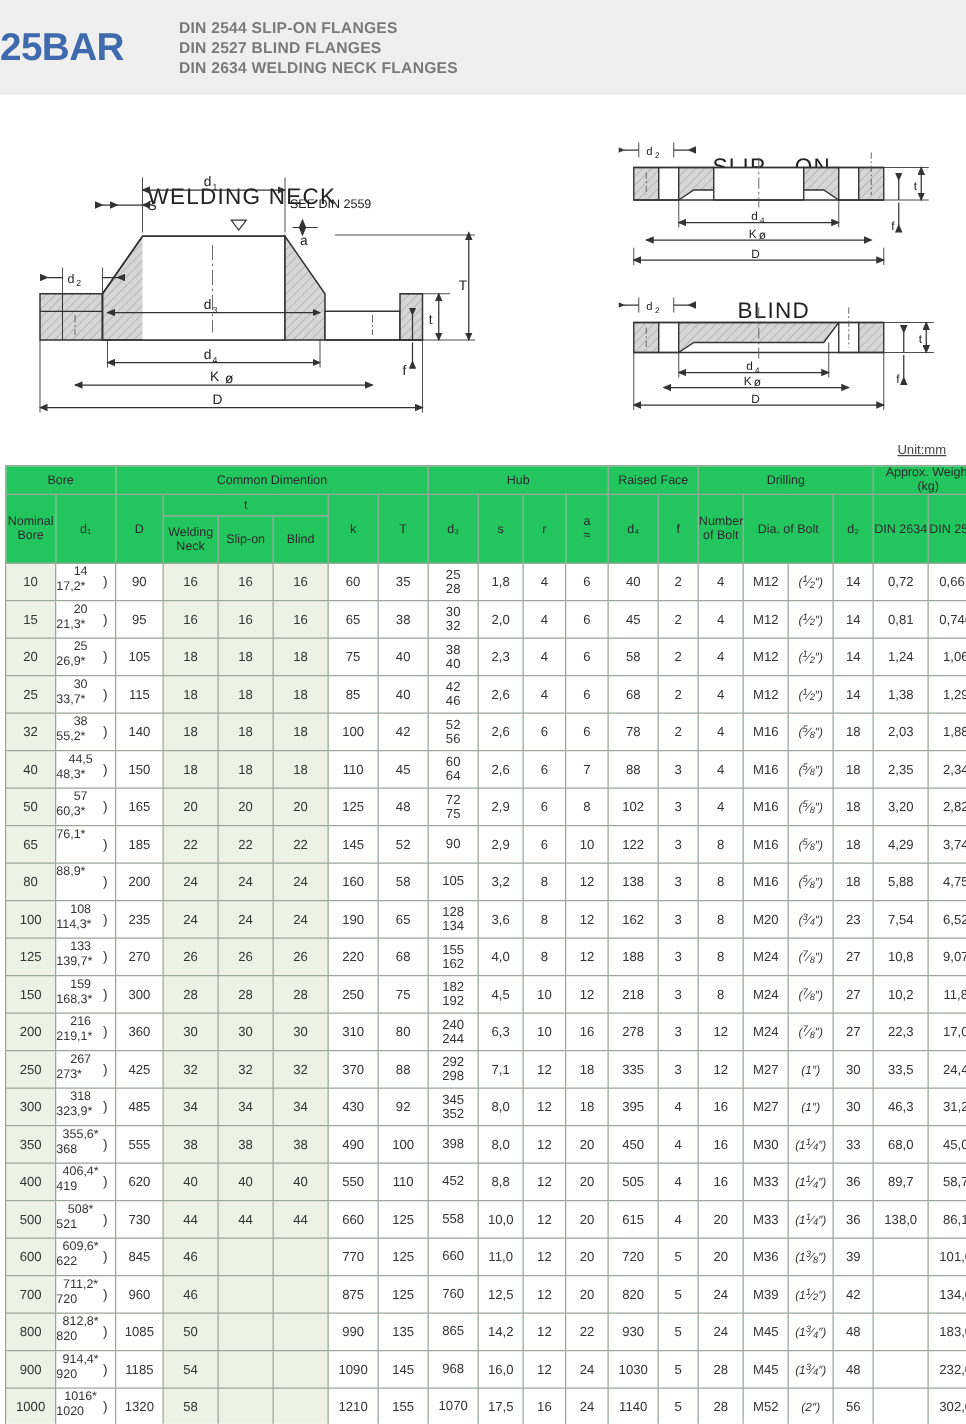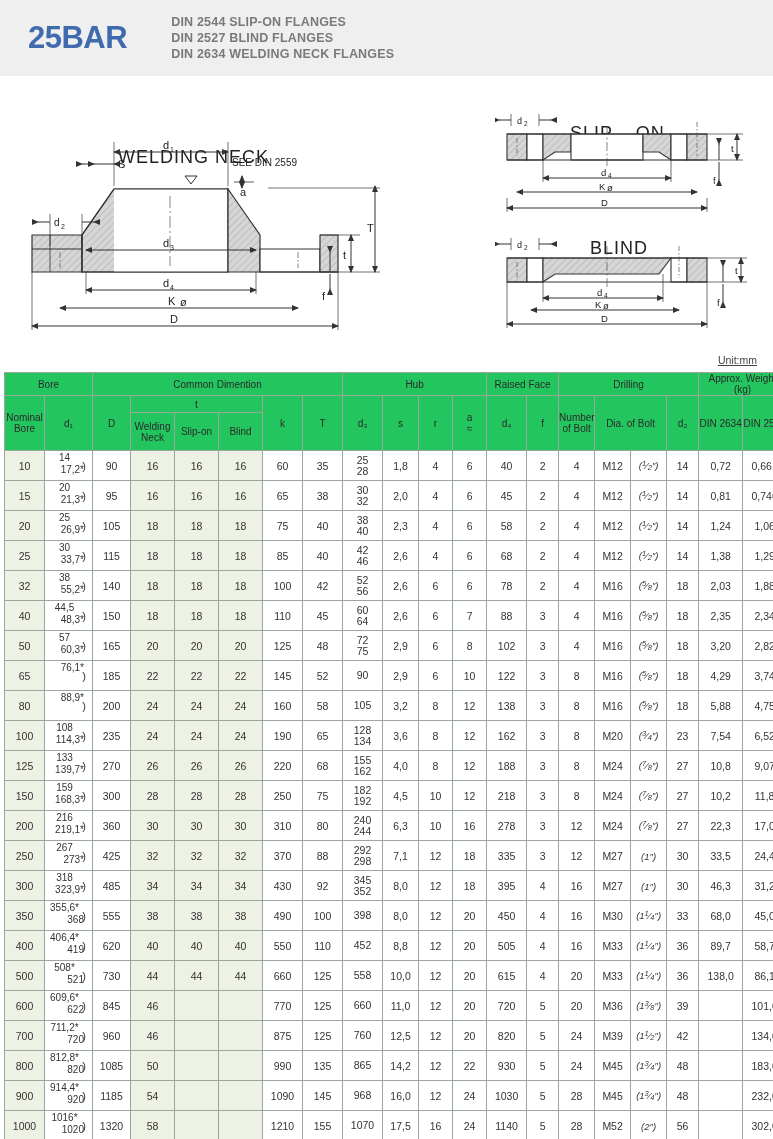--- a/index.html
+++ b/index.html
@@ -11,21 +11,20 @@
     color: #333;
     overflow: hidden;
   }
 
   
   .banner {
     height: 76px;
     background: #efefef;
     display: flex;
     align-items: center;
-    padding-left: 28px;
   }
   .banner-title {
     font-size: 31px;
     font-weight: bold;
     color: #3f6bae;
     letter-spacing: -0.5px;
     margin-right: 44px;
   }
   .banner-lines { display:flex; flex-direction:column; justify-content:center; }
   .banner-line {
@@ -84,21 +83,21 @@
   table.flange thead tr.sub2 th { height: 38px; }
 
   td.r { height: 30px; }
   td.shade { background: #eef2e5; }
   .stack { display:flex; flex-direction:column; line-height:11px; }
   .stack span { display:block; }
 
   
   .d1 { position: relative; height: 28px; font-size: 10px; line-height: 12px; }
   .d1 .top { display:block; text-align:center; padding-right:8px; }
-  .d1 .bot { display:block; text-align:right; padding-right:8px; }
+  .d1 .bot { display:block; text-align:left; padding-right:8px; }
   .d1 .paren { position:absolute; right:6px; top:50%; transform:translateY(-50%); font-size:11px; }
 
   .frac { font-size: 9.5px; white-space: nowrap; font-style: italic; }
   .frac sup { font-size: 7.5px; vertical-align: 0.45em; }
   .frac sub { font-size: 7.5px; vertical-align: -0.15em; }
 
   .grp-end td { border-bottom: 1px solid #7d8a7d; }
 </style>
 </head>
 <body>

